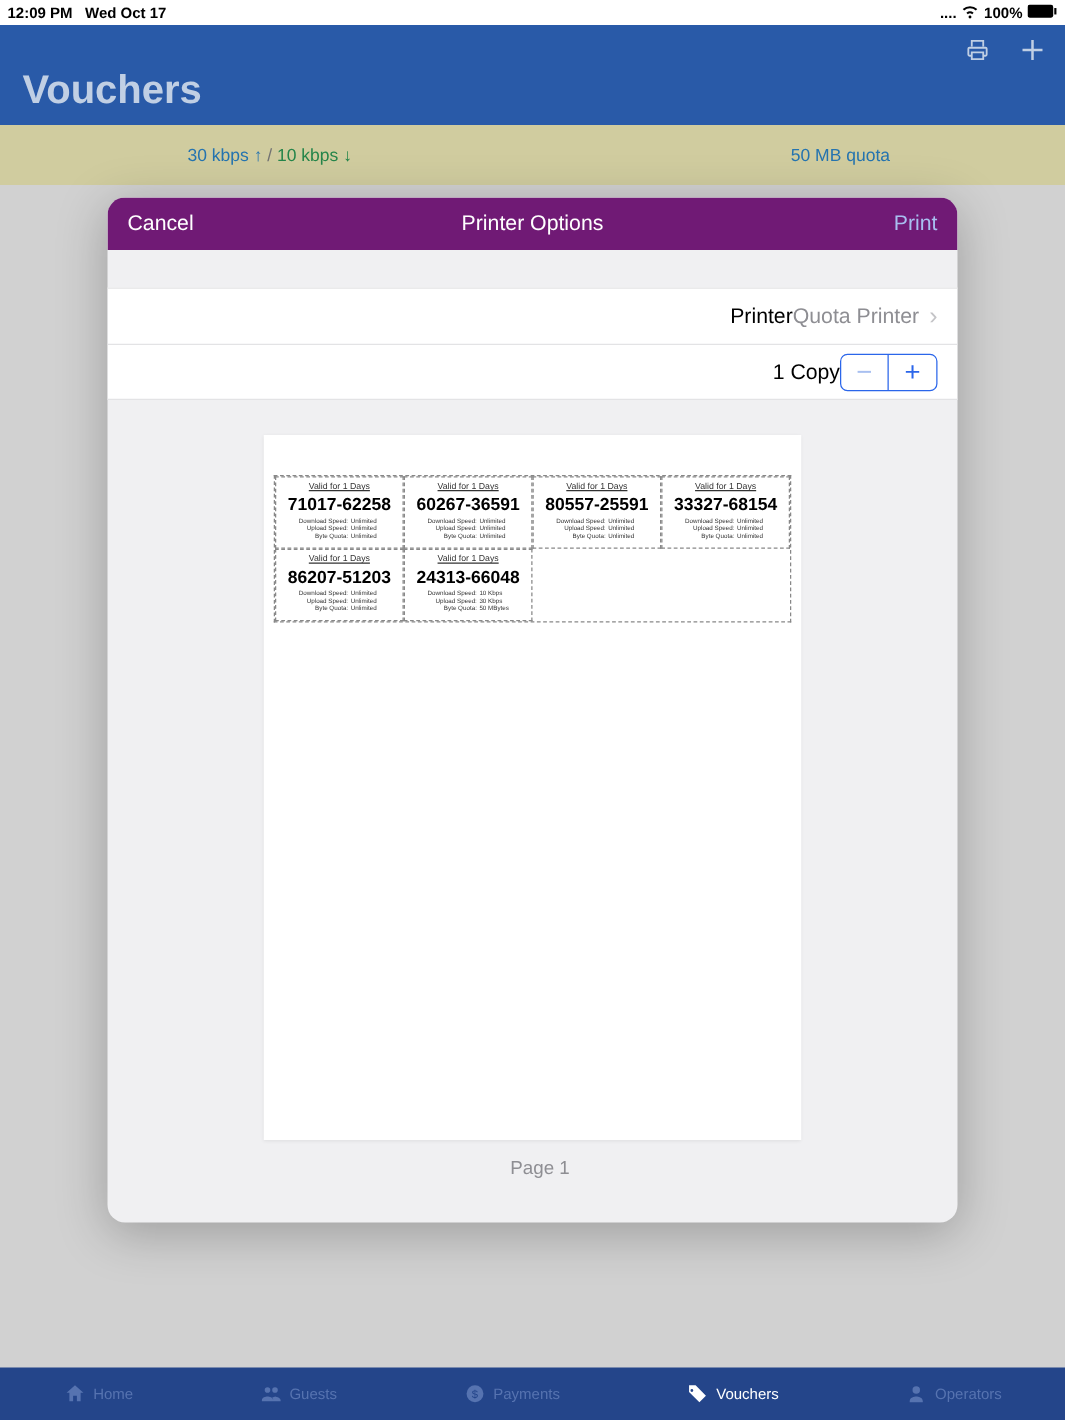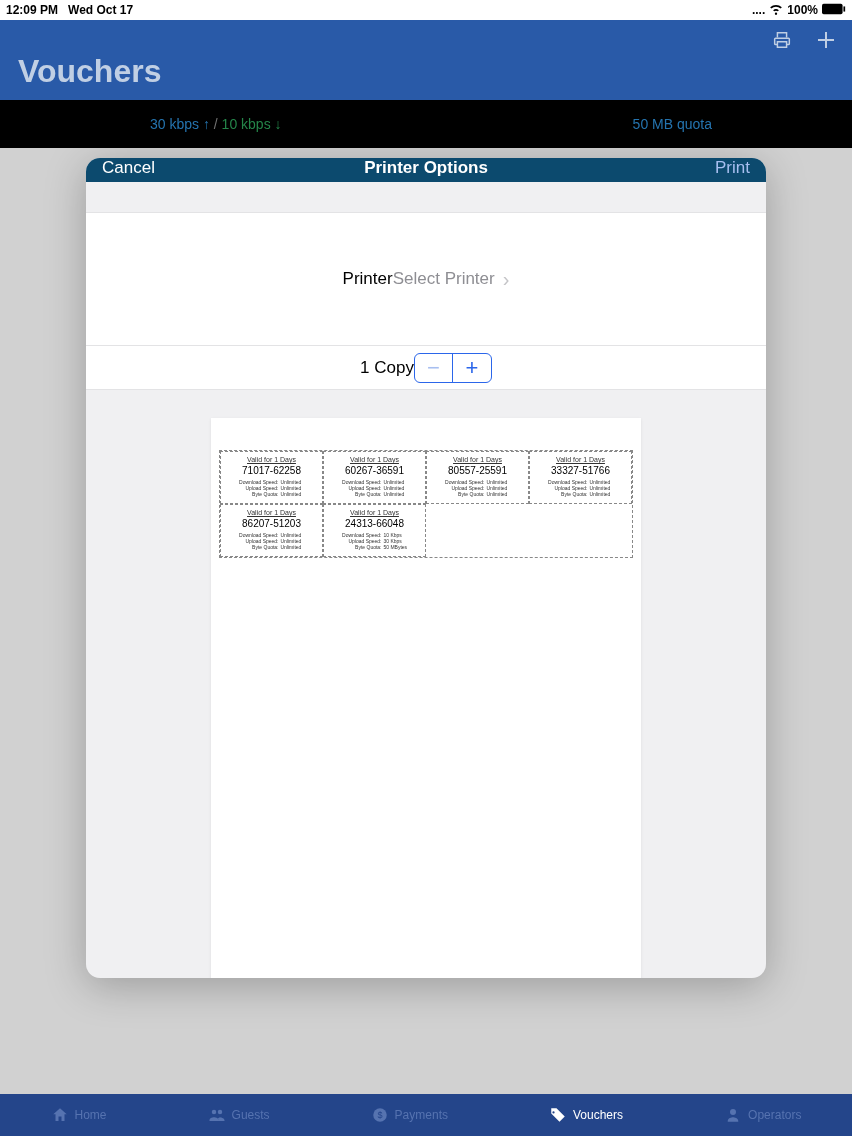--- a/index.html
+++ b/index.html
@@ -6,46 +6,46 @@
 html, body { width: 852px; height: 1136px; overflow: hidden; background: #fff; }
 
 .status-bar { height: 20px; background: #fff; display: flex; align-items: center; justify-content: space-between; padding: 0 6px; font-size: 12px; font-weight: 600; color: #000000; }
 .status-left { display: flex; gap: 10px; }
 .status-right { display: flex; gap: 4px; align-items: center; }
 
 .app-header { background: #295aa8; height: 80px; position: relative; }
 .app-header-icons { position: absolute; right: 14px; top: 8px; display: flex; gap: 20px; align-items: center; }
 .app-title { position: absolute; left: 18px; bottom: 10px; font-size: 32px; font-weight: 600; color: #c0cfe4; }
 
-.speed-bar { height: 48px; background: #000000; display: flex; align-items: center; justify-content: space-between; padding: 0 140px 0 150px; font-size: 14px; color: #2e8ed6; }
+.speed-bar { height: 48px; background: #fef9c3; display: flex; align-items: center; justify-content: space-between; padding: 0 140px 0 150px; font-size: 14px; color: #2e8ed6; }
 .speed-bar .upload { color: #2ea35b; }
 .speed-bar .quota { margin-left: auto; color: #2e8ed6; }
 
 .overlay { position: absolute; top: 100px; left: 0; right: 0; bottom: 0; background: rgba(0,0,0,0.18); }
 
 .modal { position: absolute; top: 158px; left: 86px; width: 680px; height: 820px; background: #f0f0f2; border-radius: 14px; box-shadow: 0 8px 40px rgba(0,0,0,.25); overflow: hidden; }
-.modal-header { height: 24px; background: #0c4a6e; display: flex; align-items: flex-start; justify-content: space-between; padding: 0 16px; color: #fff; font-size: 17px; }
-.modal-header .title { font-weight: 700; position: absolute; left: 0; right: 0; text-align: center; pointer-events: none; }
+.modal-header { height: 42px; background: #701a75; display: flex; align-items: center; justify-content: space-between; padding: 0 16px; color: #fff; font-size: 17px; }
+.modal-header .title { font-weight: 400; position: absolute; left: 0; right: 0; text-align: center; pointer-events: none; }
 .modal-header .print { color: #a8bff0; }
 
 .settings-list { margin-top: 30px; background: #fff; border-top: 1px solid #e3e3e5; border-bottom: 1px solid #e3e3e5; }
-.settings-row { display: flex; align-items: center; justify-content: center; padding: 0 16px; height: 44px; font-size: 17px; color: #000; margin-top: 44px; }
+.settings-row { display: flex; align-items: center; justify-content: flex-end; padding: 0 16px; height: 44px; font-size: 17px; color: #000; }
 .settings-row + .settings-row { border-top: 1px solid #e3e3e5; }
 .settings-row .value { color: #8e8e93; display: flex; align-items: center; gap: 8px; }
 .chev { color: #c4c4c7; font-size: 20px; }
 
 .stepper { display: flex; border: 1px solid #2b66ea; border-radius: 6px; overflow: hidden; }
 .stepper .btn { width: 38px; height: 28px; display: flex; align-items: center; justify-content: center; color: #2b66ea; font-size: 22px; line-height: 1; }
 .stepper .btn.minus { color: #a8bff0; border-right: 1px solid #2b66ea; }
 
 .preview-wrap { margin: 28px auto 0; width: 430px; background: #fff; height: 564px; box-shadow: 0 1px 3px rgba(0,0,0,.08); padding: 32px 8px 0; }
 .voucher-grid { display: grid; grid-template-columns: repeat(4, 1fr); gap: 0; border: 1px dashed #888; }
 .voucher { border: 1px dashed #888; padding: 4px 2px 6px; text-align: center; font-size: 6px; }
 .voucher .valid { font-size: 7px; text-decoration: underline; color: #333; }
-.voucher .code { font-size: 10px; font-weight: 400; margin: 2px 0 3px; }
+.voucher .code { font-size: 14px; font-weight: 700; margin: 2px 0 3px; }
 .voucher .line { font-size: 5px; color: #333; white-space: nowrap; }
 .voucher .line .k { display:inline-block; width: 46px; text-align: right; }
 .voucher .line .v { display:inline-block; width: 30px; text-align: left; margin-left: 2px;}
 .voucher.empty { border: 1px dashed transparent; }
 
 .page-label { text-align: center; color: #8e8e93; font-size: 15px; margin-top: 14px; margin-left: 12px; }
 
 .tab-bar { position: absolute; bottom: 0; left: 0; right: 0; height: 42px; background: #24458a; display: flex; justify-content: space-around; align-items: center; }
 .tab { display: flex; align-items: center; gap: 6px; color: #5673b0; font-size: 12px; }
 .tab.selected { color: #fff; }
@@ -109,21 +109,21 @@
   <div class="modal-header">
     <span>Cancel</span>
     <span class="title">Printer Options</span>
     <span class="print">Print</span>
   </div>
 
   <div class="settings-list">
     <div class="settings-row">
       <span>Printer</span>
       <span class="value">
-        <span>Select Printer</span>
+        <span>Quota Printer</span>
         <span class="chev">›</span>
       </span>
     </div>
     <div class="settings-row">
       <span>1 Copy</span>
       <span class="stepper">
         <span class="btn minus">−</span>
         <span class="btn plus">+</span>
       </span>
     </div>
@@ -147,21 +147,21 @@
         </div>
         <div class="voucher">
           <div class="valid">Valid for 1 Days</div>
           <div class="code">80557-25591</div>
           <div class="line"><span class="k">Download Speed:</span><span class="v">Unlimited</span></div>
           <div class="line"><span class="k">Upload Speed:</span><span class="v">Unlimited</span></div>
           <div class="line"><span class="k">Byte Quota:</span><span class="v">Unlimited</span></div>
         </div>
         <div class="voucher">
           <div class="valid">Valid for 1 Days</div>
-          <div class="code">33327-51766</div>
+          <div class="code">33327-68154</div>
           <div class="line"><span class="k">Download Speed:</span><span class="v">Unlimited</span></div>
           <div class="line"><span class="k">Upload Speed:</span><span class="v">Unlimited</span></div>
           <div class="line"><span class="k">Byte Quota:</span><span class="v">Unlimited</span></div>
         </div>
         <div class="voucher">
           <div class="valid">Valid for 1 Days</div>
           <div class="code">86207-51203</div>
           <div class="line"><span class="k">Download Speed:</span><span class="v">Unlimited</span></div>
           <div class="line"><span class="k">Upload Speed:</span><span class="v">Unlimited</span></div>
           <div class="line"><span class="k">Byte Quota:</span><span class="v">Unlimited</span></div>

